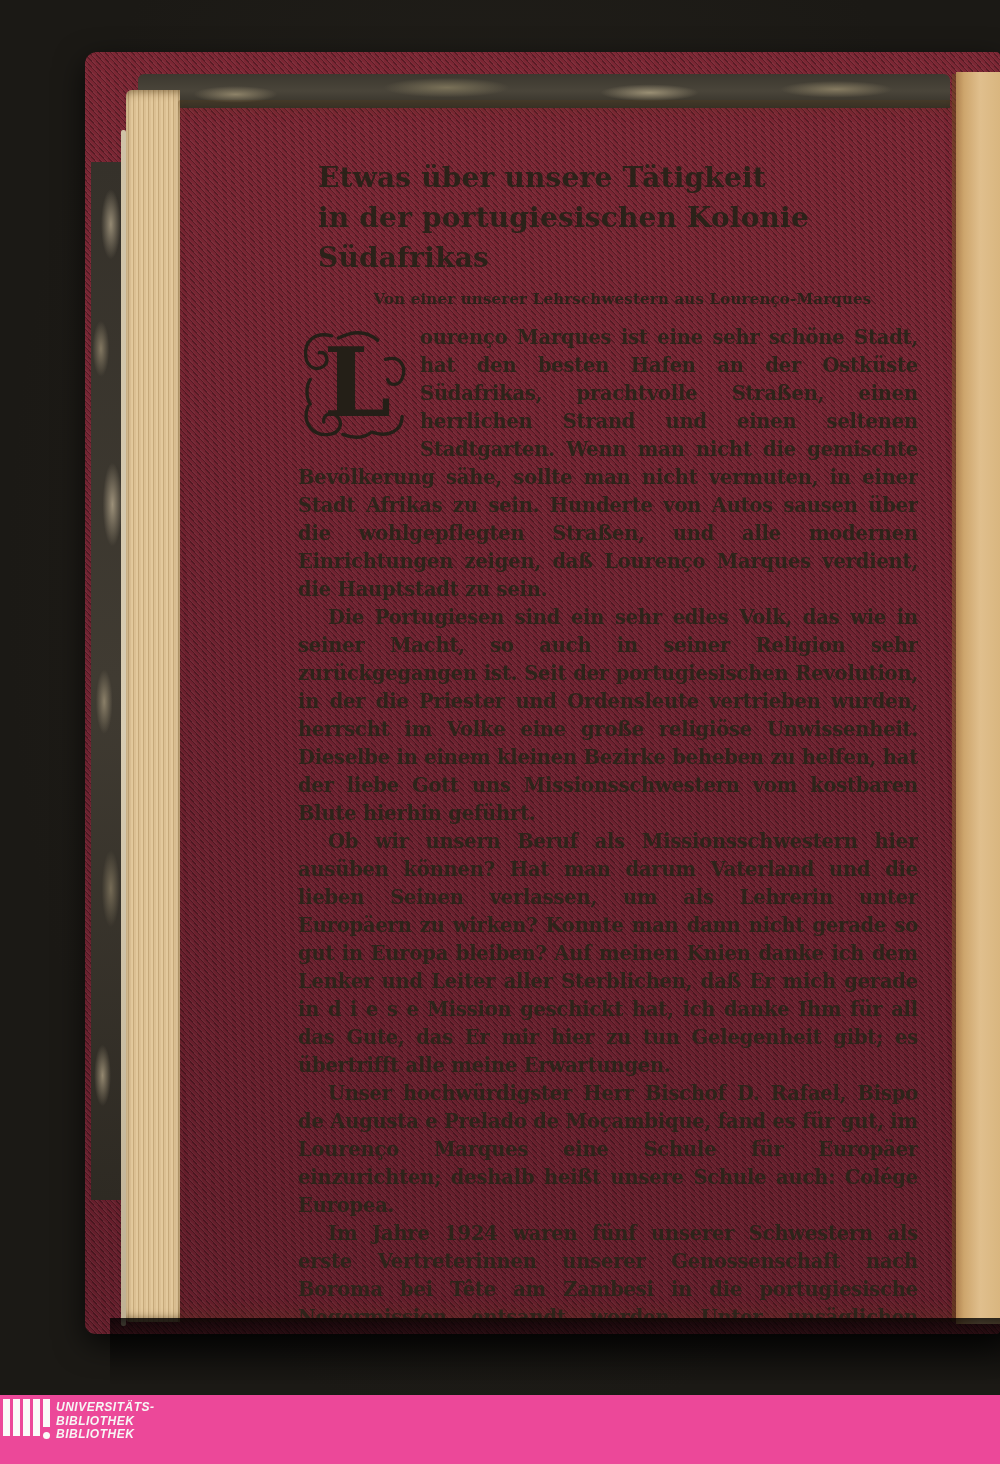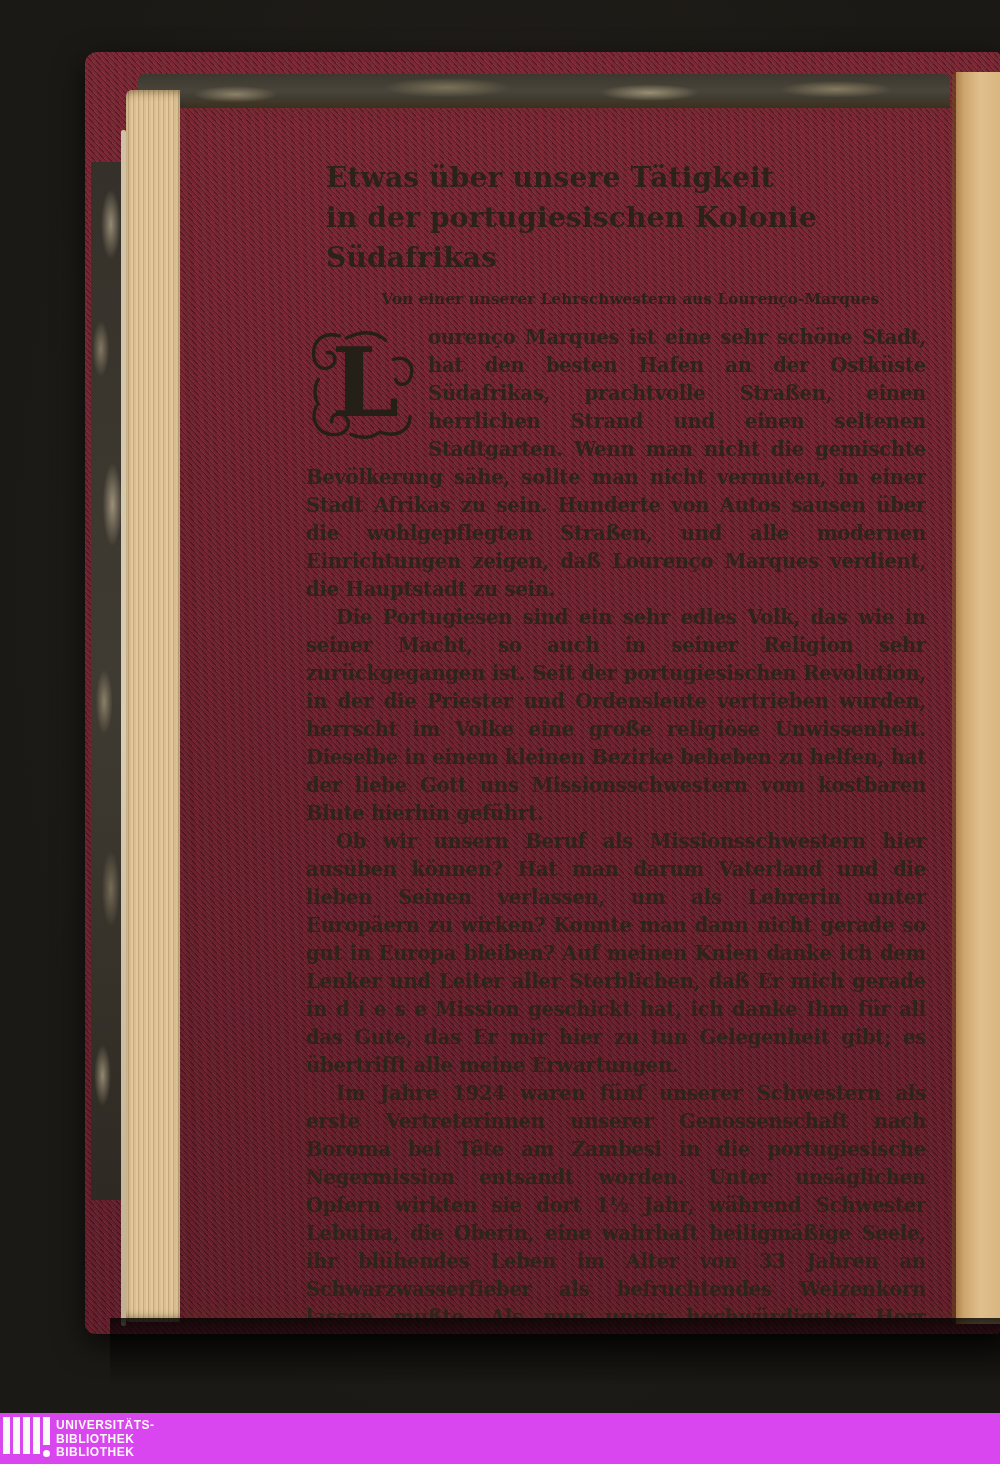--- a/index.html
+++ b/index.html
@@ -56,21 +56,20 @@
   }
   .main-page{
     position:absolute;left:178px;top:100px;width:778px;height:1222px;
     background:
       radial-gradient(ellipse 120px 60px at 78% 3%, rgba(150,110,60,0.18), rgba(0,0,0,0) 70%),
       radial-gradient(ellipse 500px 700px at 45% 45%, rgba(255,245,220,0.25), rgba(0,0,0,0) 75%),
       linear-gradient(90deg, #e0c round 0),
       linear-gradient(90deg, #e2c89a 0%, #ecd5ac 7%, #eed9b3 34%, #ecd5ac 62%, #e6cda1 80%, #dcbd8c 92%, #caa470 100%);
     border-radius:3px 6px 6px 3px;
     box-shadow:inset 0 14px 18px -12px rgba(90,60,20,0.45), inset 0 -16px 20px -12px rgba(90,60,20,0.4);
-    margin-left:8px;
   }
   .gutter-line{
     position:absolute;left:952px;top:74px;width:4px;height:1248px;
     background:linear-gradient(180deg, rgba(110,75,35,0.55), rgba(140,100,50,0.5) 50%, rgba(100,65,30,0.6));
   }
   .next-page{
     position:absolute;left:956px;top:72px;width:44px;height:1252px;
     background:linear-gradient(90deg,#b08350 0%, #cda56c 18%, #e0bf8d 55%, #d9b67f 100%);
   }
   .book-bottom-shadow{
@@ -93,22 +92,23 @@
     margin:0;font-size:19.5px;line-height:28px;font-weight:bold;
     letter-spacing:-0.2px;text-align:justify;color:#2d241a;
   }
   .body-text p.indent{text-indent:30px;}
   .body-text p.first{margin-top:16px;}
   .dropcap{
     float:left;width:112px;height:112px;margin:4px 10px 2px 0;
   }
   
   .footer-band{
-    position:absolute;left:0;bottom:0;width:1000px;height:51px;
-    background:#d946ef;
+    position:absolute;left:0;bottom:0;width:1000px;height:69px;
+    background:#ec4899;
+    font-style:italic;
   }
   .logo{position:absolute;left:3px;top:4px;width:50px;height:44px;}
   .logo .bar{position:absolute;top:0;width:7px;height:37px;background:#fafaf8;}
   .logo .bar.b1{left:0;} .logo .bar.b2{left:10px;} .logo .bar.b3{left:20px;} .logo .bar.b4{left:30px;}
   .logo .bar.b5{left:40px;height:28px;}
   .logo .dot{position:absolute;left:40px;top:33px;width:7px;height:7px;background:#fafaf8;border-radius:50%;}
   .footer-text{
     position:absolute;left:56px;top:6px;
     font-family:"Liberation Sans", sans-serif;font-size:12px;font-weight:bold;
     color:#f7f7f5;letter-spacing:0.5px;line-height:13.5px;
@@ -144,20 +144,21 @@
                 <path d="M78,28 C92,24 97,35 93,45 C90,52 82,52 80,46"></path>
                 <path d="M66,93 C80,98 93,92 93,79"></path>
                 <path d="M40,95 C50,99 58,98 64,94"></path>
               </g>
               <text x="53" y="79" font-size="86" font-weight="bold" font-family="'DejaVu Serif', serif" text-anchor="middle" fill="#241f17">L</text>
             </svg>
           </span><span>ourenço Marques ist eine sehr schöne Stadt, hat den besten Hafen an der Ostküste Südafrikas, prachtvolle Straßen, einen herrlichen Strand und einen seltenen Stadtgarten. Wenn man nicht die gemischte Bevölkerung sähe, sollte man nicht vermuten, in einer Stadt Afrikas zu sein. Hunderte von Autos sausen über die wohlgepflegten Straßen, und alle modernen Einrichtungen zeigen, daß Lourenço Marques verdient, die Hauptstadt zu sein.</span>
         </p>
         <p class="indent">Die Portugiesen sind ein sehr edles Volk, das wie in seiner Macht, so auch in seiner Religion sehr zurückgegangen ist. Seit der portugiesischen Revolution, in der die Priester und Ordensleute vertrieben wurden, herrscht im Volke eine große religiöse Unwissenheit. Dieselbe in einem kleinen Bezirke beheben zu helfen, hat der liebe Gott uns Missionsschwestern vom kostbaren Blute hierhin geführt.</p>
         <p class="indent">Ob wir unsern Beruf als Missionsschwestern hier ausüben können? Hat man darum Vaterland und die lieben Seinen verlassen, um als Lehrerin unter Europäern zu wirken? Konnte man dann nicht gerade so gut in Europa bleiben? Auf meinen Knien danke ich dem Lenker und Leiter aller Sterblichen, daß Er mich gerade in d i e s e Mission geschickt hat, ich danke Ihm für all das Gute, das Er mir hier zu tun Gelegenheit gibt; es übertrifft alle meine Erwartungen.</p>
+        <p class="indent">Unser hochwürdigster Herr Bischof D. Rafael, Bispo de Augusta e Prelado de Moçambique, fand es für gut, im Lourenço Marques eine Schule für Europäer einzurichten; deshalb heißt unsere Schule auch: Colége Europea.</p>
         <p class="indent">Im Jahre 1924 waren fünf unserer Schwestern als erste Vertreterinnen unserer Genossenschaft nach Boroma bei Tête am Zambesi in die portugiesische Negermission entsandt worden. Unter unsäglichen Opfern wirkten sie dort 1½ Jahr, während Schwester Lebuina, die Oberin, eine wahrhaft heiligmäßige Seele, ihr blühendes Leben im Alter von 33 Jahren an Schwarzwasserfieber als befruchtendes Weizenkorn lassen mußte. Als nun unser hochwürdigster Herr Bischof die europäische Schule zu gründen ersann, dachte er gleich an unsere vier Schwestern am Zambesi und berief diese nach Lourenço Marques. So ungern sie auch die liebgewonnene Eingeborenenmission verließen, so willig folgten sie doch dem Rufe ihres Oberhirten, um nun ihre ganze Kraft den Weißen zuzuwenden. Vier Monate nach dem Beginn ihrer Tätigkeit in</p>
       </div>
 
     </div>
   </div>
 
   <div class="gutter-line"></div>
   <div class="next-page"></div>
   <div class="book-bottom-shadow"></div>
 </div>

